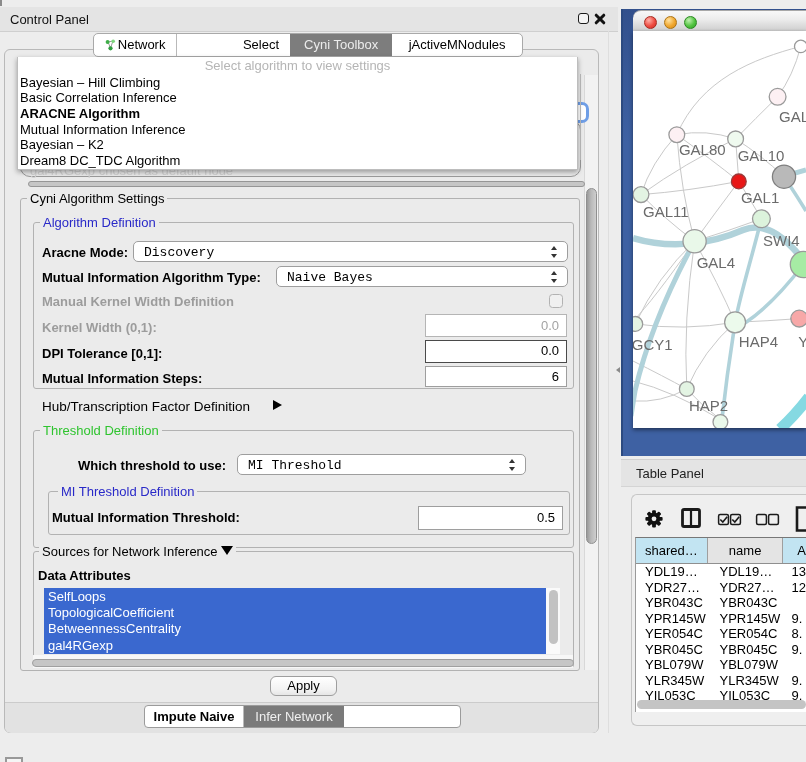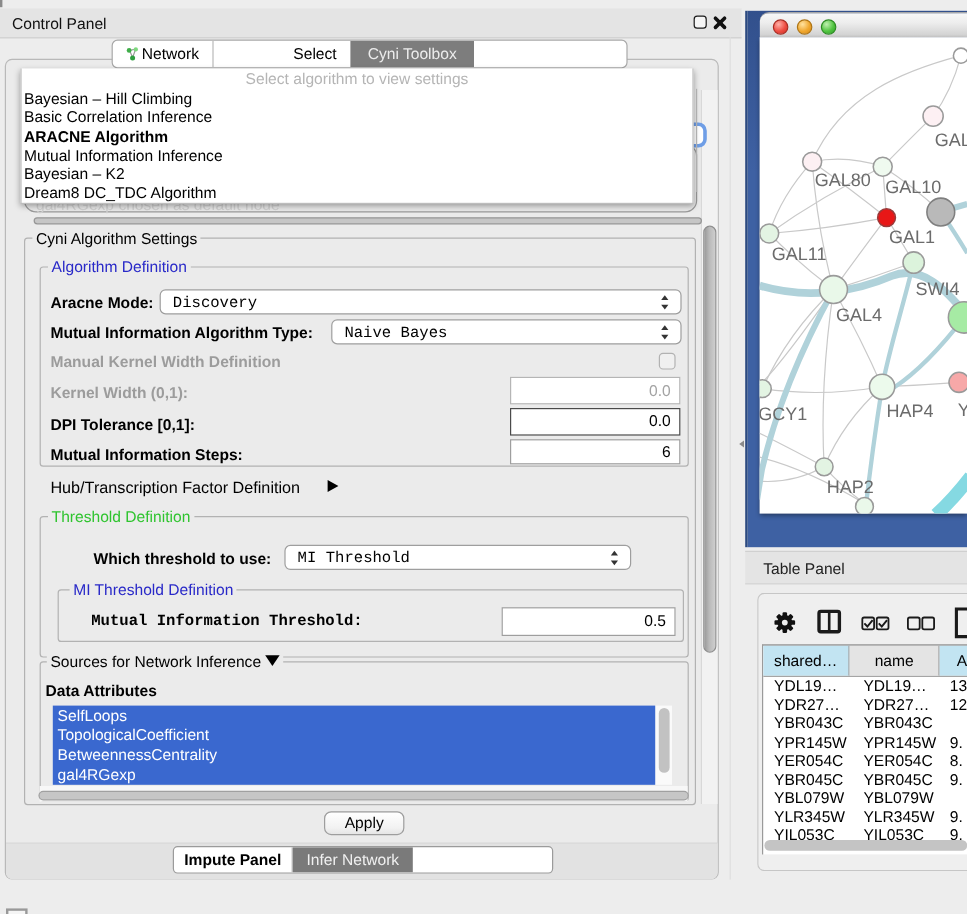--- a/index.html
+++ b/index.html
@@ -89,57 +89,58 @@
 </div>
 <div class="lab b" style="left:78px;top:458px;">Which threshold to use:</div>
 <div class="combo" style="left:237px;top:454px;width:289px;height:21px;">
     <span class="ct">MI Threshold</span>
     <span class="spin"></span>
   </div>
 
 <div class="grp" style="left:48px;top:491px;width:522px;height:44px;">
   <div class="gl" style="left:9px;color:#2929c8;">MI Threshold Definition</div>
 </div>
-<div class="lab b" style="left:76px;top:510px;font-family:Liberation Mono, monospace;">Mutual Information Threshold:</div>
+<div class="lab b" style="left:52px;top:510px;">Mutual Information Threshold:</div>
 <div class="field" style="left:418px;top:506px;width:145px;height:24px;border:1px solid #9e9e9e;color:#000;line-height:22px;">0.5</div>
 
 <div class="grp" style="left:33px;top:551px;width:541px;height:117px;">
   <div class="gl" style="left:5px;color:#000;">Sources for Network Inference <span style="display:inline-block;width:0;height:0;border-left:6.5px solid transparent;border-right:6.5px solid transparent;border-top:9px solid #000;vertical-align:1px;"></span></div>
 </div>
 <div class="lab b" style="left:38px;top:568px;">Data Attributes</div>
 
 <div class="abs" style="left:546px;top:588px;width:14px;height:66px;background:#fafafa;"></div>
 <div class="abs" style="left:44px;top:588px;width:502px;height:66px;background:#3a68cf;overflow:hidden;">
   <div style="font-size:13px;color:#fff;padding:1px 0 0 4px;line-height:16.2px;">SelfLoops<br>TopologicalCoefficient<br>BetweennessCentrality<br>gal4RGexp</div>
 </div>
 <div class="abs" style="left:549px;top:589.5px;width:9px;height:54px;border-radius:4.5px;background:#c2c2c2;"></div>
 
 <div class="abs" style="left:33px;top:655px;width:540px;height:13px;background:#f7f7f7;"></div>
 <div class="abs" style="left:32px;top:658.5px;width:542px;height:8px;background:#c6c6c6;border:1px solid #a0a0a0;border-radius:4px;box-sizing:border-box;"></div>
 
 <div class="abs" style="left:270px;top:676px;width:67px;height:20px;border:1px solid #9e9e9e;border-radius:6px;background:linear-gradient(#ffffff, #f2f2f2 70%, #e6e6e6);box-sizing:border-box;text-align:center;font-size:13px;line-height:18px;">Apply</div>
 
 <div class="abs" style="left:144px;top:705px;width:317px;height:23px;background:#fff;border:1px solid #9b9b9b;border-radius:4px;box-sizing:border-box;overflow:hidden;display:flex;font-size:13px;font-weight:bold;">
-  <div style="width:98px;text-align:center;line-height:21px;border-right:1px solid #b9b9b9;">Impute Panel</div>
+  <div style="width:98px;text-align:center;line-height:21px;border-right:1px solid #b9b9b9;">Impute Naive</div>
   <div style="width:100px;text-align:center;line-height:21px;background:#7a7a7a;color:#f0f0f0;font-weight:normal;">Infer Network</div>
 </div>
 
 <div class="abs" style="left:93px;top:33px;width:430px;height:24px;background:#fff;border:1px solid #a9a9a9;border-radius:5px;box-sizing:border-box;overflow:hidden;display:flex;font-size:13px;">
   <div style="width:83px;text-align:center;line-height:22px;border-right:1px solid #b9b9b9;">
   <svg width="11" height="12" viewBox="0 0 11 12" style="vertical-align:-2px;margin-right:2px;">
         <line x1="3" y1="3" x2="8" y2="2" stroke="#9a9a9a"></line>
         <line x1="3" y1="3" x2="5.5" y2="9" stroke="#9a9a9a"></line>
         <line x1="8" y1="2" x2="5.5" y2="9" stroke="#9a9a9a"></line>
         <circle cx="2.6" cy="3" r="2" fill="#3fae49"></circle>
         <circle cx="8.2" cy="2.2" r="1.8" fill="#7ed87e"></circle>
         <circle cx="5.5" cy="9.3" r="2.1" fill="#2f9e3f"></circle>
       </svg>Network</div>
   <div style="width:54px;text-align:center;line-height:22px;border-right:1px solid #b9b9b9;margin-top:40px;">Style</div>
   <div style="width:59px;text-align:center;line-height:22px;">Select</div>
   <div style="width:103px;text-align:center;line-height:22px;background:#7d7d7d;color:#ececec;">Cyni Toolbox</div>
+  <div style="width:131px;text-align:center;line-height:22px;">jActiveMNodules</div>
 </div>
 
 <div class="abs" style="left:17px;top:57px;width:561px;height:113px;background:#fff;border:1px solid #bdbdbd;border-top:none;box-sizing:border-box;box-shadow:0 2px 5px rgba(0,0,0,0.35);z-index:40;">
   <div style="font-size:13px;color:#b5b5b5;text-align:center;height:17.5px;line-height:17px;">Select algorithm to view settings</div>
   <div style="font-size:13px;color:#000;padding-left:2px;line-height:15.7px;">Bayesian – Hill Climbing<br>Basic Correlation Inference<br><span class="b">ARACNE Algorithm</span><br>Mutual Information Inference<br>Bayesian – K2<br>Dream8 DC_TDC Algorithm</div>
 </div>
 
 <div class="abs" style="left:621px;top:9px;width:185px;height:447px;background:linear-gradient(#32508c,#3e61a3 30%,#3e61a3);border-left:2px solid #2c4a80;box-sizing:border-box;"></div>
 
 <div class="abs" style="left:633px;top:10px;width:173px;height:22px;background:linear-gradient(#f8f8f8,#ededed 40%,#d3d3d3 90%,#c8c8c8);border-radius:8px 0 0 0;border-bottom:1px solid #8f8f8f;border-top:1px solid #a8a8a8;box-sizing:border-box;"></div>

